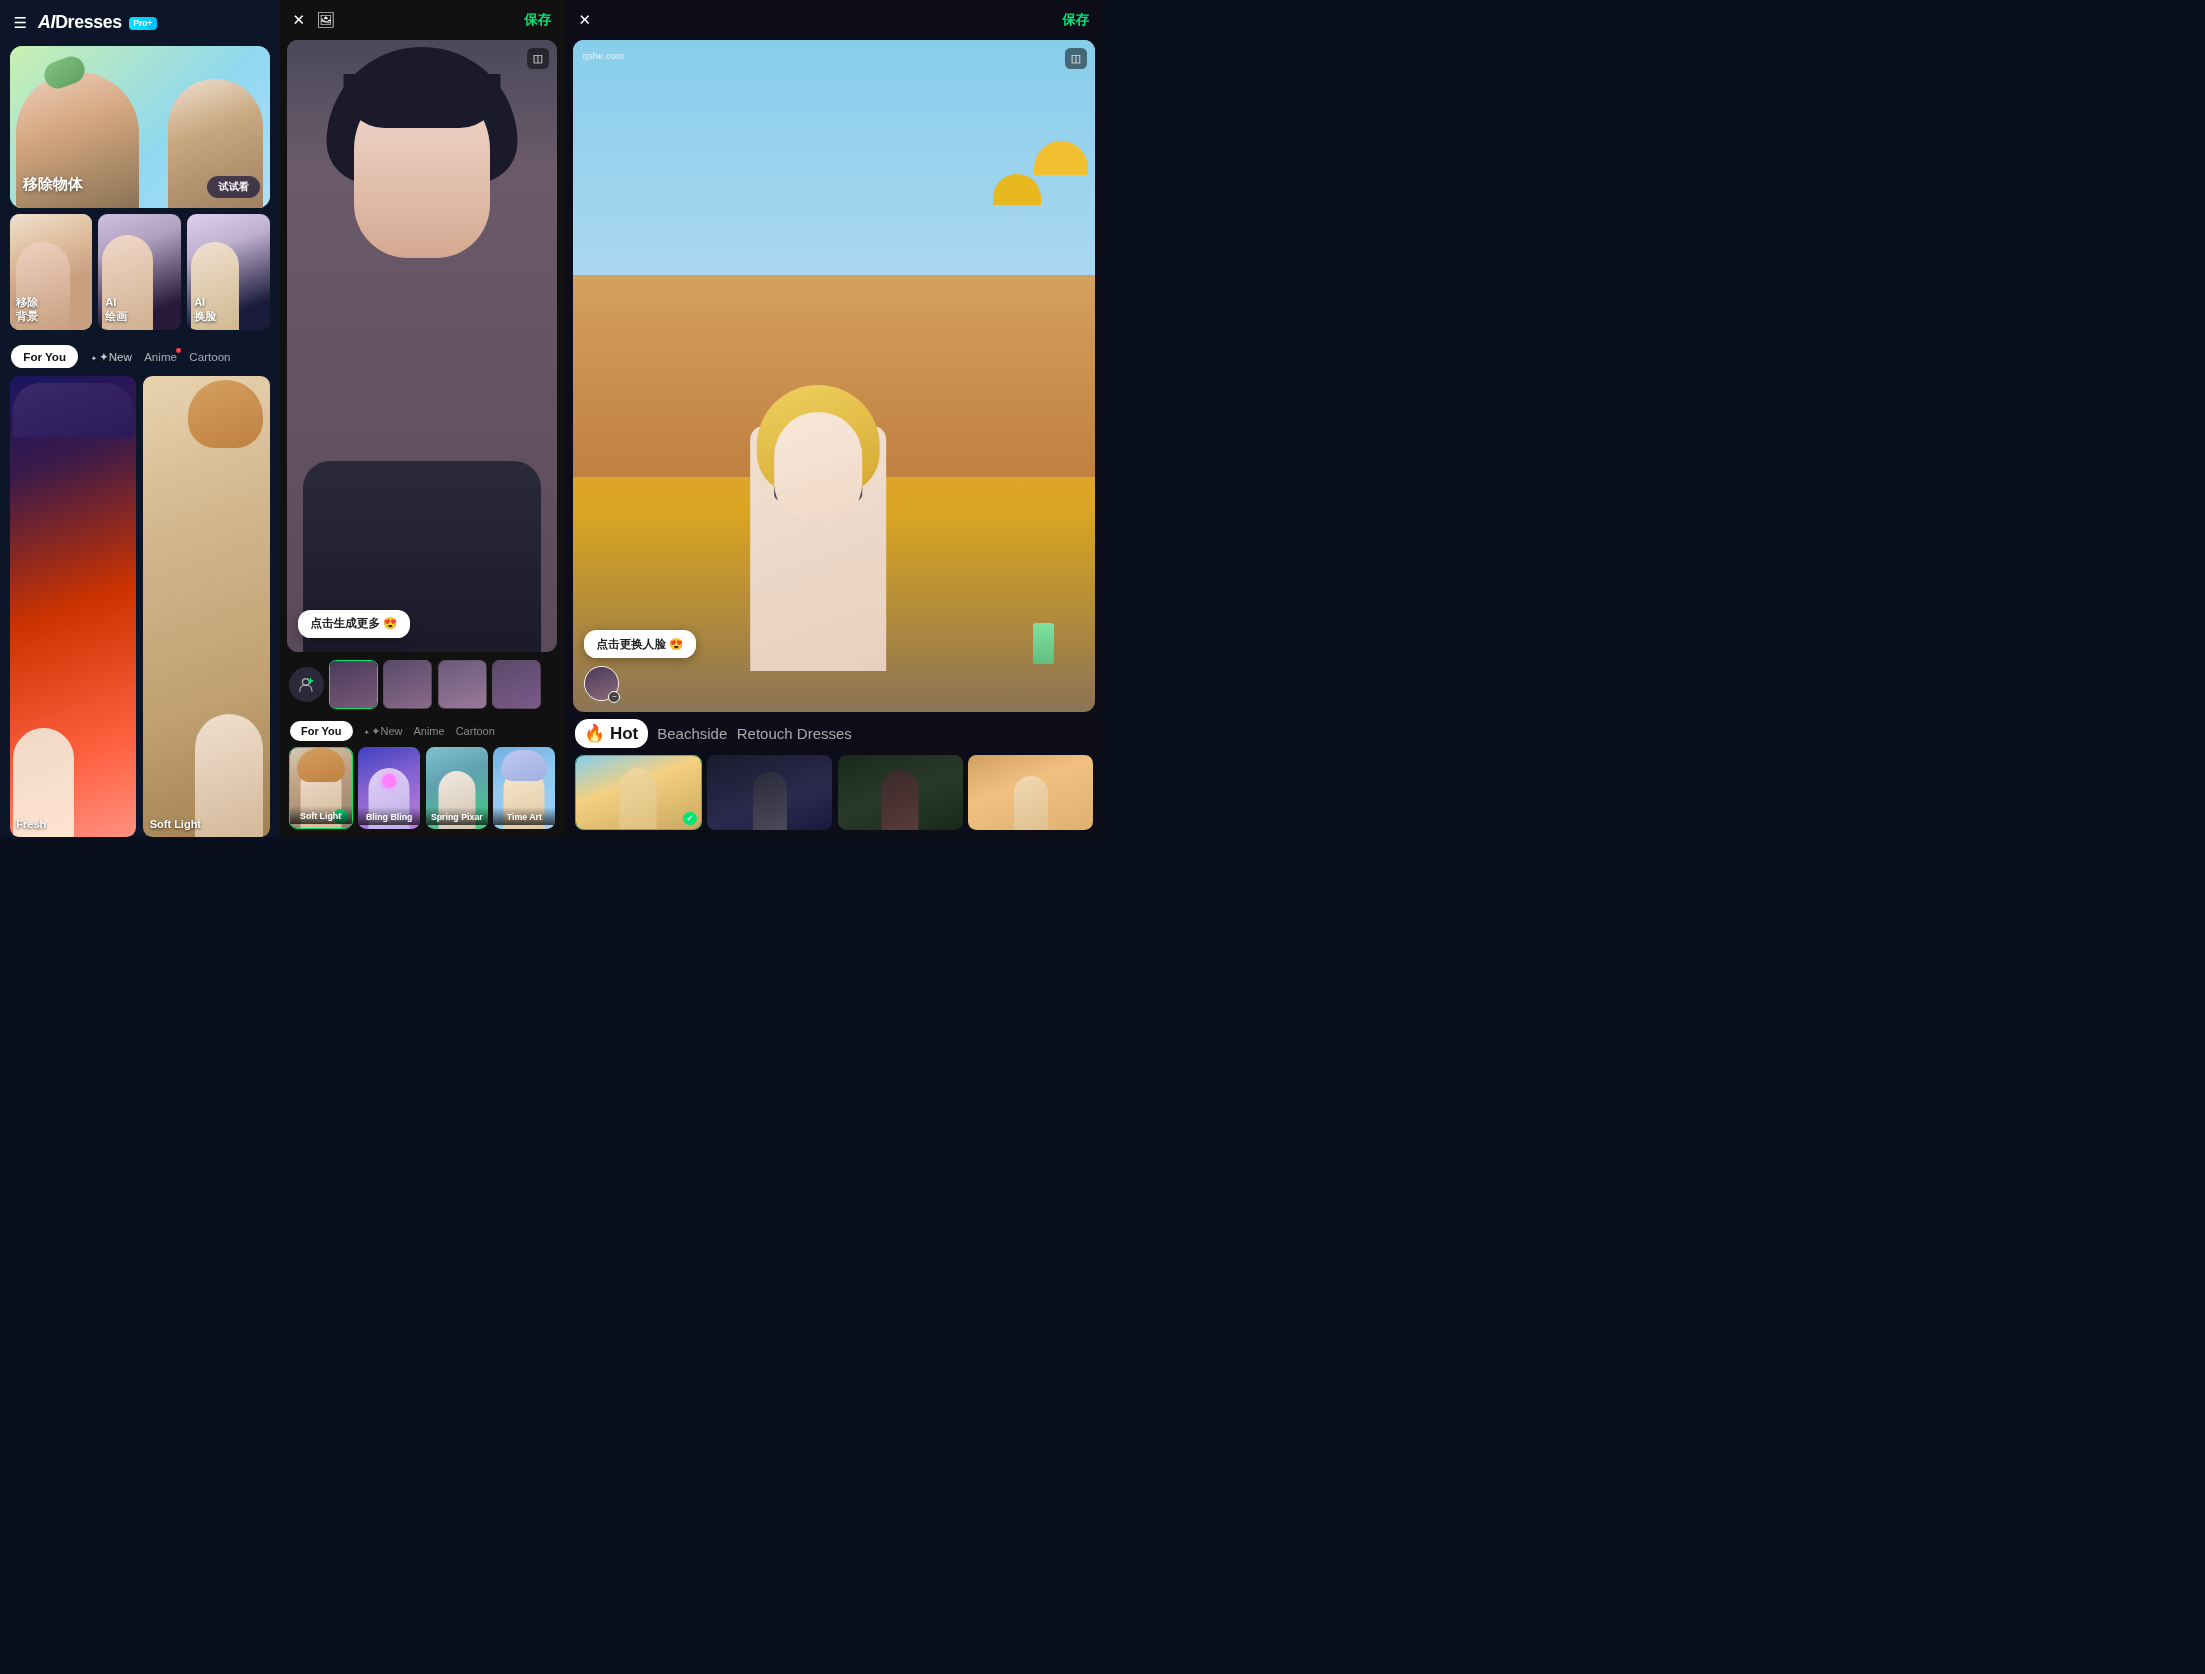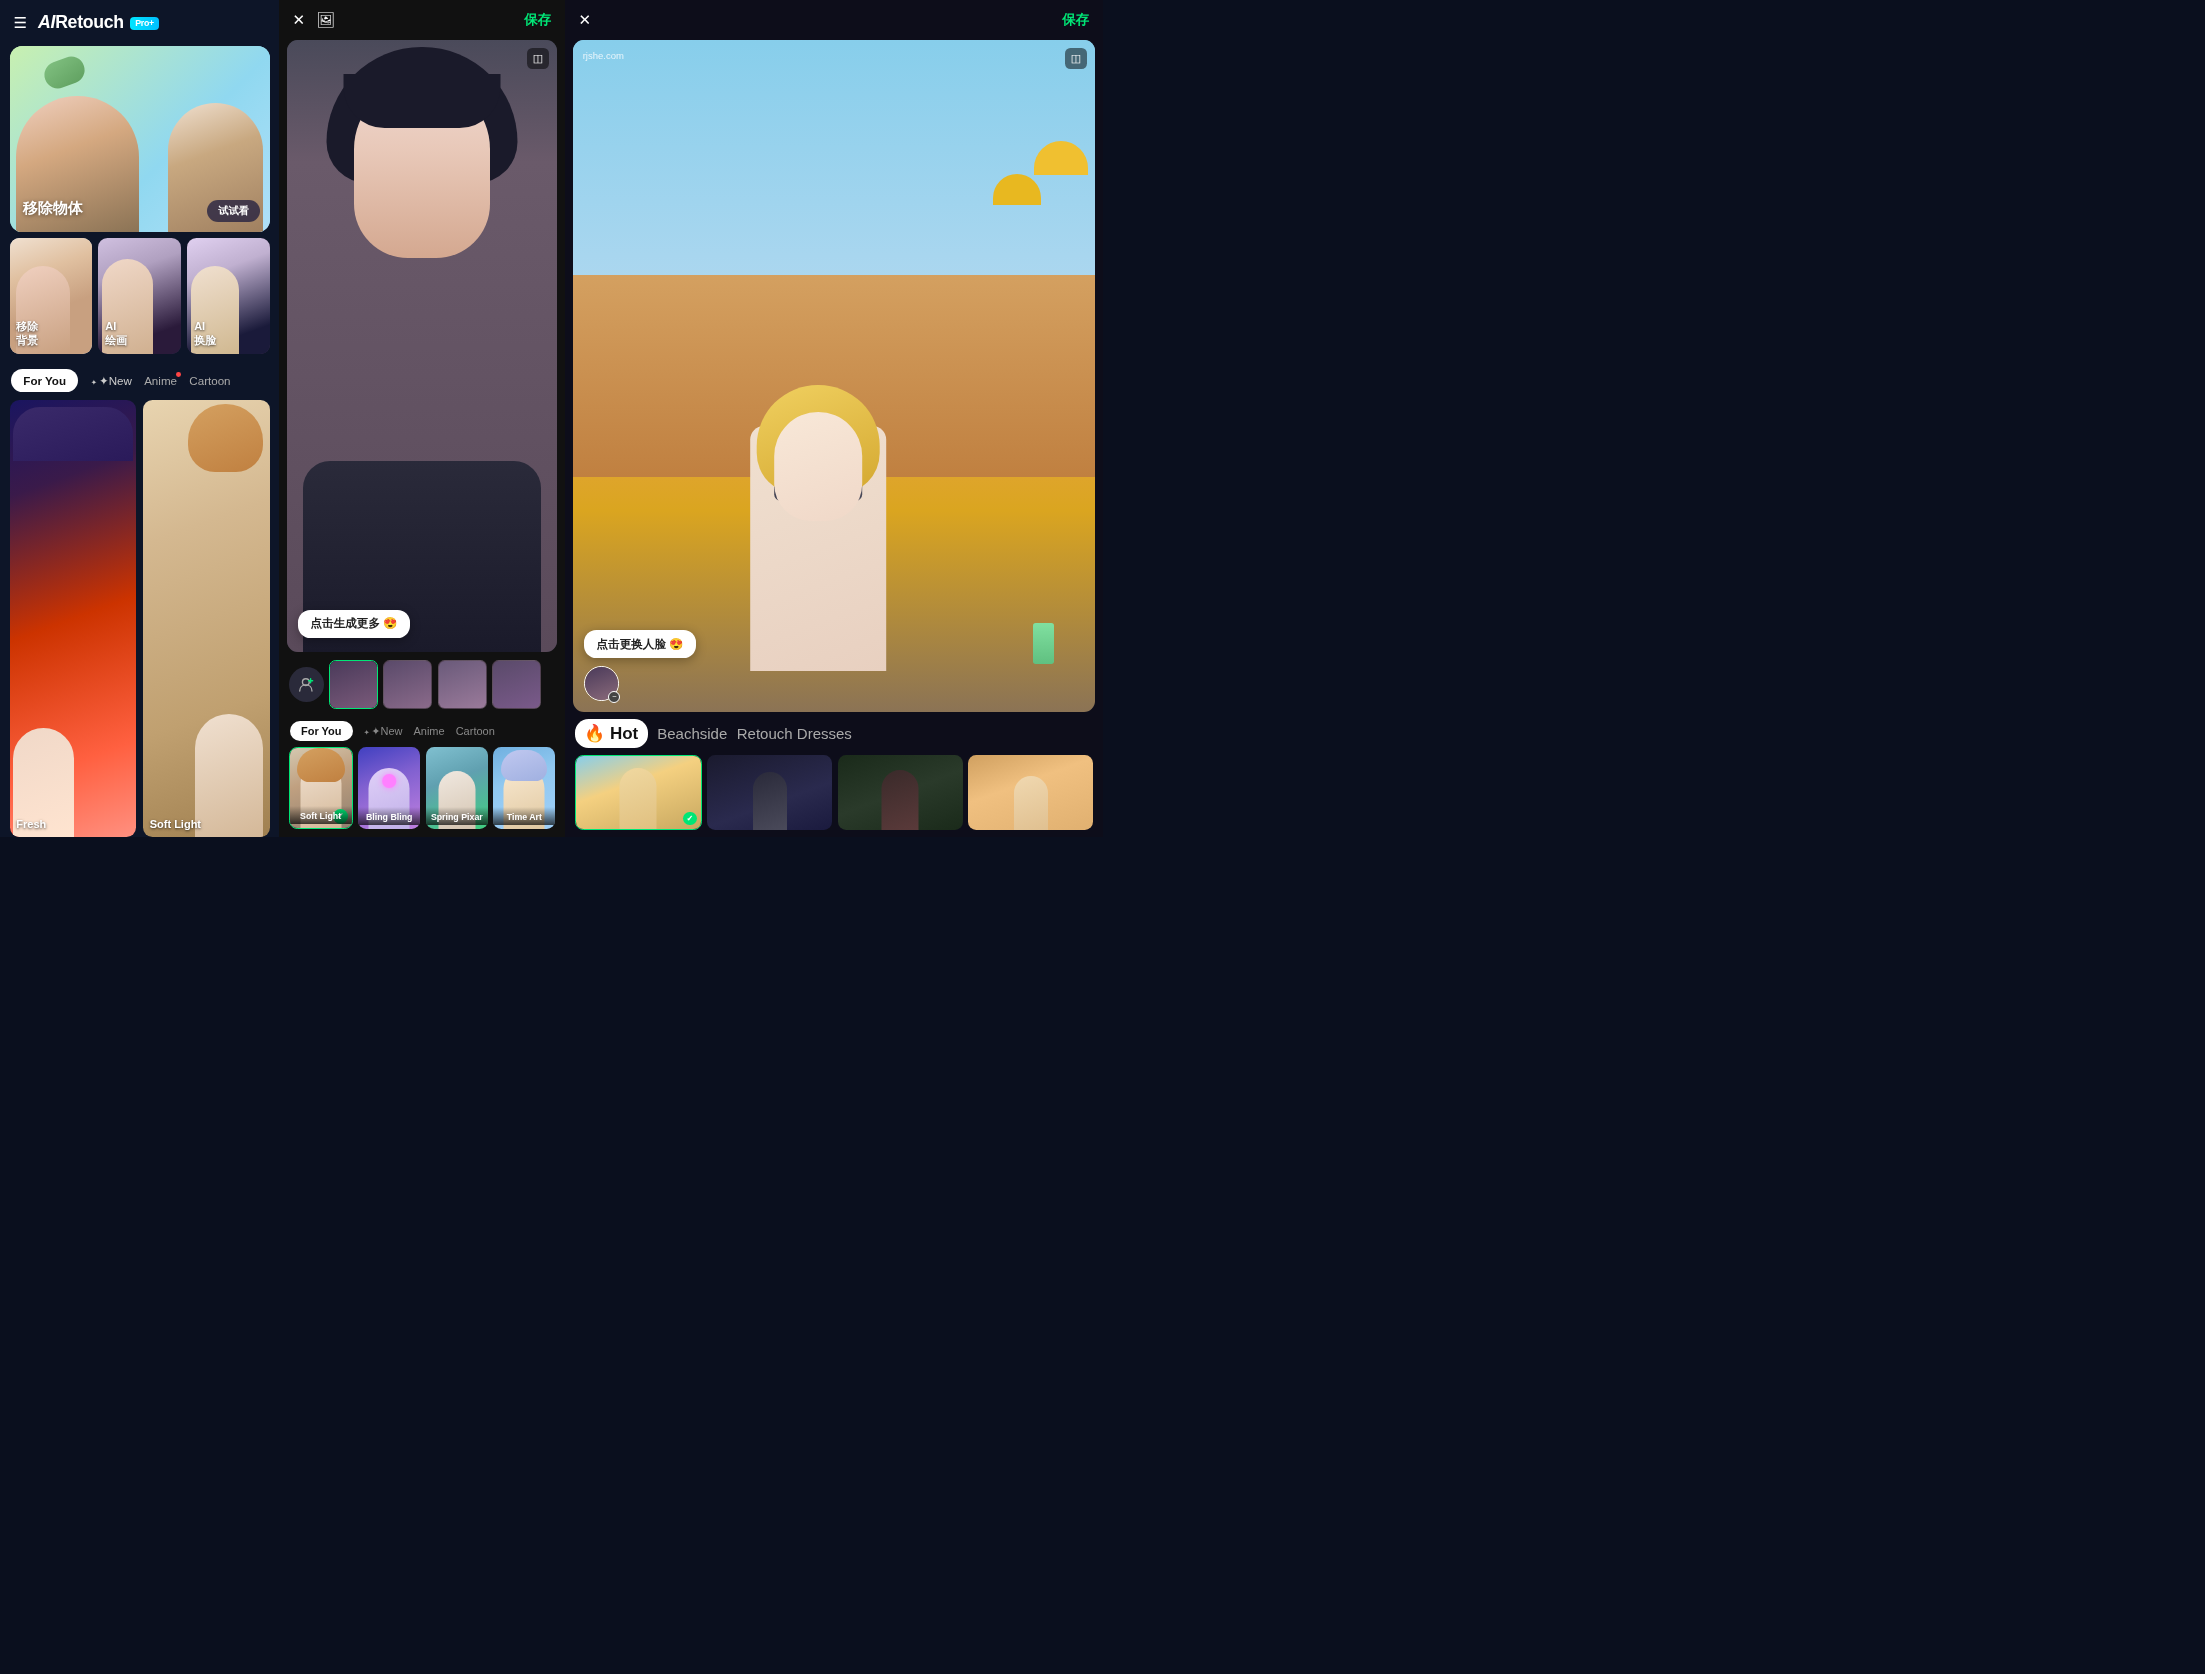--- a/index.html
+++ b/index.html
@@ -54,21 +54,21 @@
       padding: 1.4px 4.8px;
       margin-left: 2px;
       vertical-align: middle;
     }
 
     .banner-card {
       margin: 0 9.5px 6.8px;
       border-radius: 12.3px;
       overflow: hidden;
       position: relative;
-      height: 186px;
+      height: 162px;
       background: linear-gradient(135deg, #b8f0a0 0%, #7ec8e3 50%, #a8d8f0 100%);
       flex-shrink: 0;
     }
 
     .banner-image {
       width: 100%;
       height: 100%;
       background: linear-gradient(135deg, #c8f0b0 0%, #90d8f0 60%, #b0e0f8 100%);
       position: relative;
       overflow: hidden;
@@ -659,21 +659,21 @@
     ::-webkit-scrollbar { display: none; }
   </style>
 </head>
 <body>
 
 <div class="left-panel">
 
   <div class="header">
     <span class="hamburger-icon">☰</span>
     <span class="logo-text">
-      <span class="logo-ai">AI</span><span>Retouch</span>
+      <span class="logo-ai">AI</span><span>Dresses</span>
       <span class="logo-pro">Pro+</span>
     </span>
   </div>
 
   <div class="banner-card">
     <div class="banner-image">
 
       <div style="position:absolute;bottom:0;left:6.8px;width:123px;height:136px;background:linear-gradient(160deg,#f0d0c0 0%,#d4a880 40%,#8b7355 100%);border-radius:61px 61px 0 0;overflow:hidden;"></div>
       <div style="position:absolute;bottom:0;right:6.8px;width:95px;height:129px;background:linear-gradient(160deg,#f0e0d0 0%,#c8a880 40%,#a08060 100%);border-radius:48px 48px 0 0;overflow:hidden;"></div>
       <div style="position:absolute;top:13.6px;left:34px;width:41px;height:27px;background:linear-gradient(160deg,#80c080,#60a060);border-radius:13.6px;transform:rotate(-20deg);"></div>

